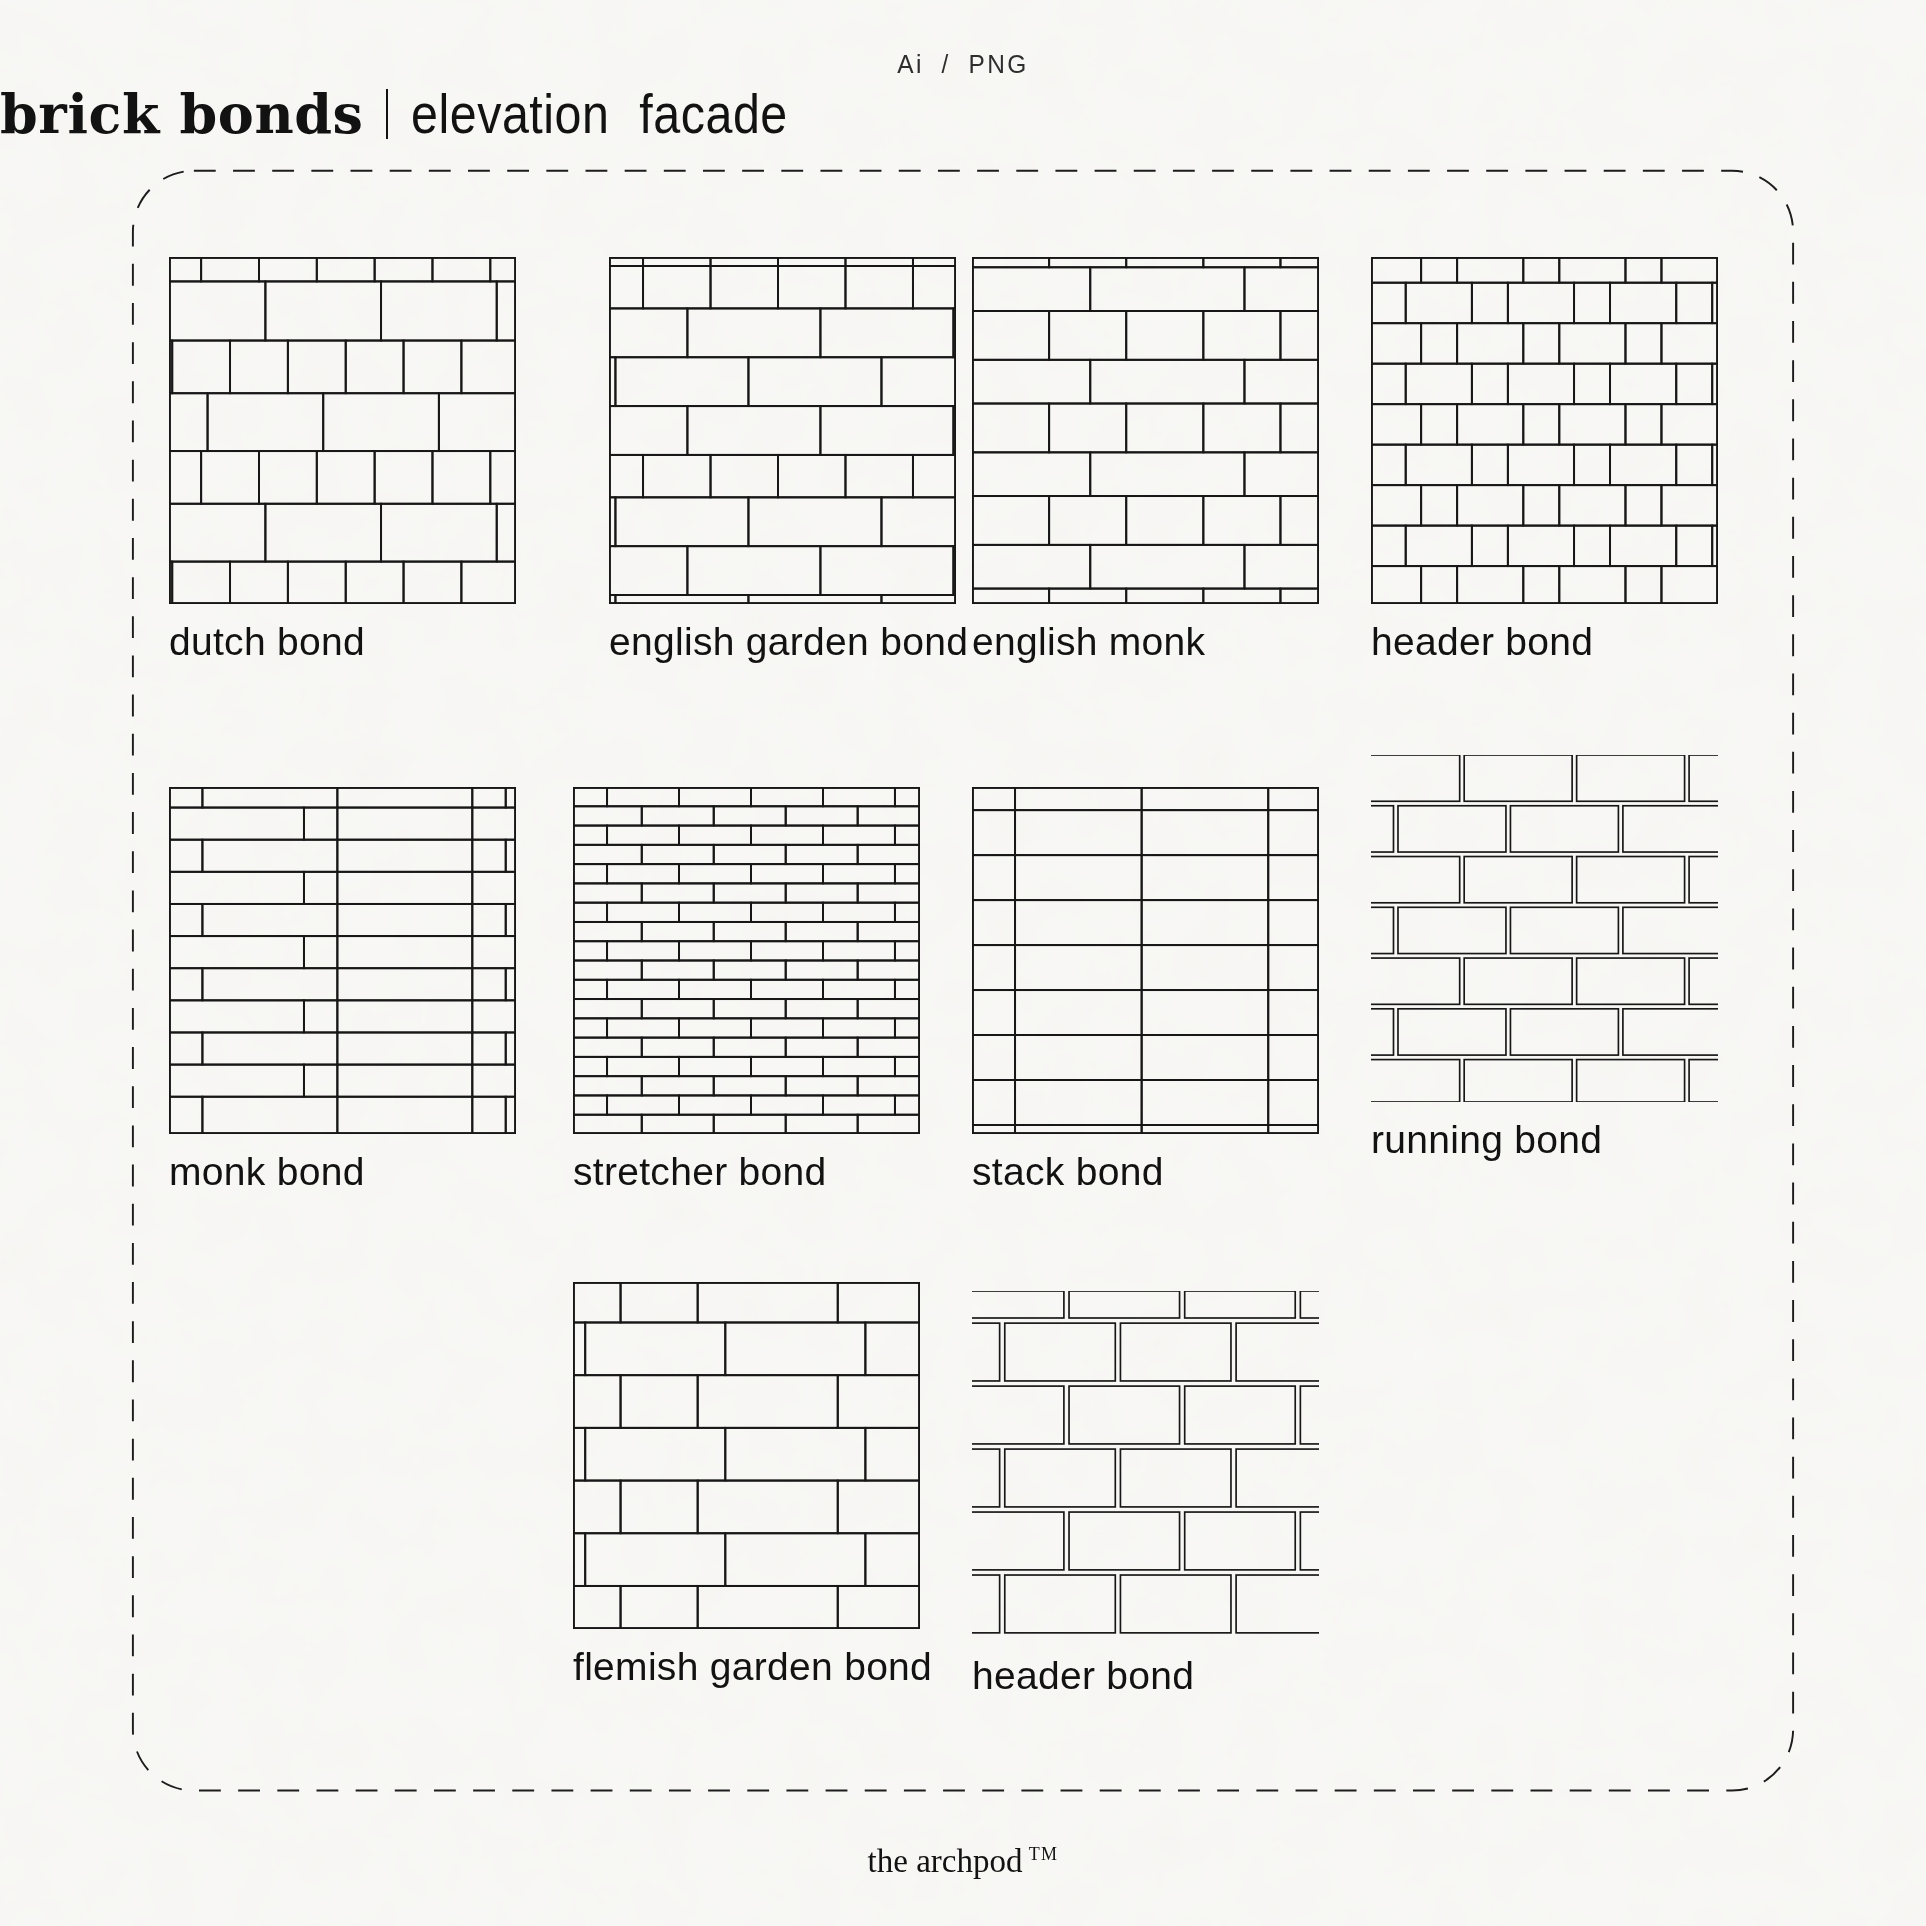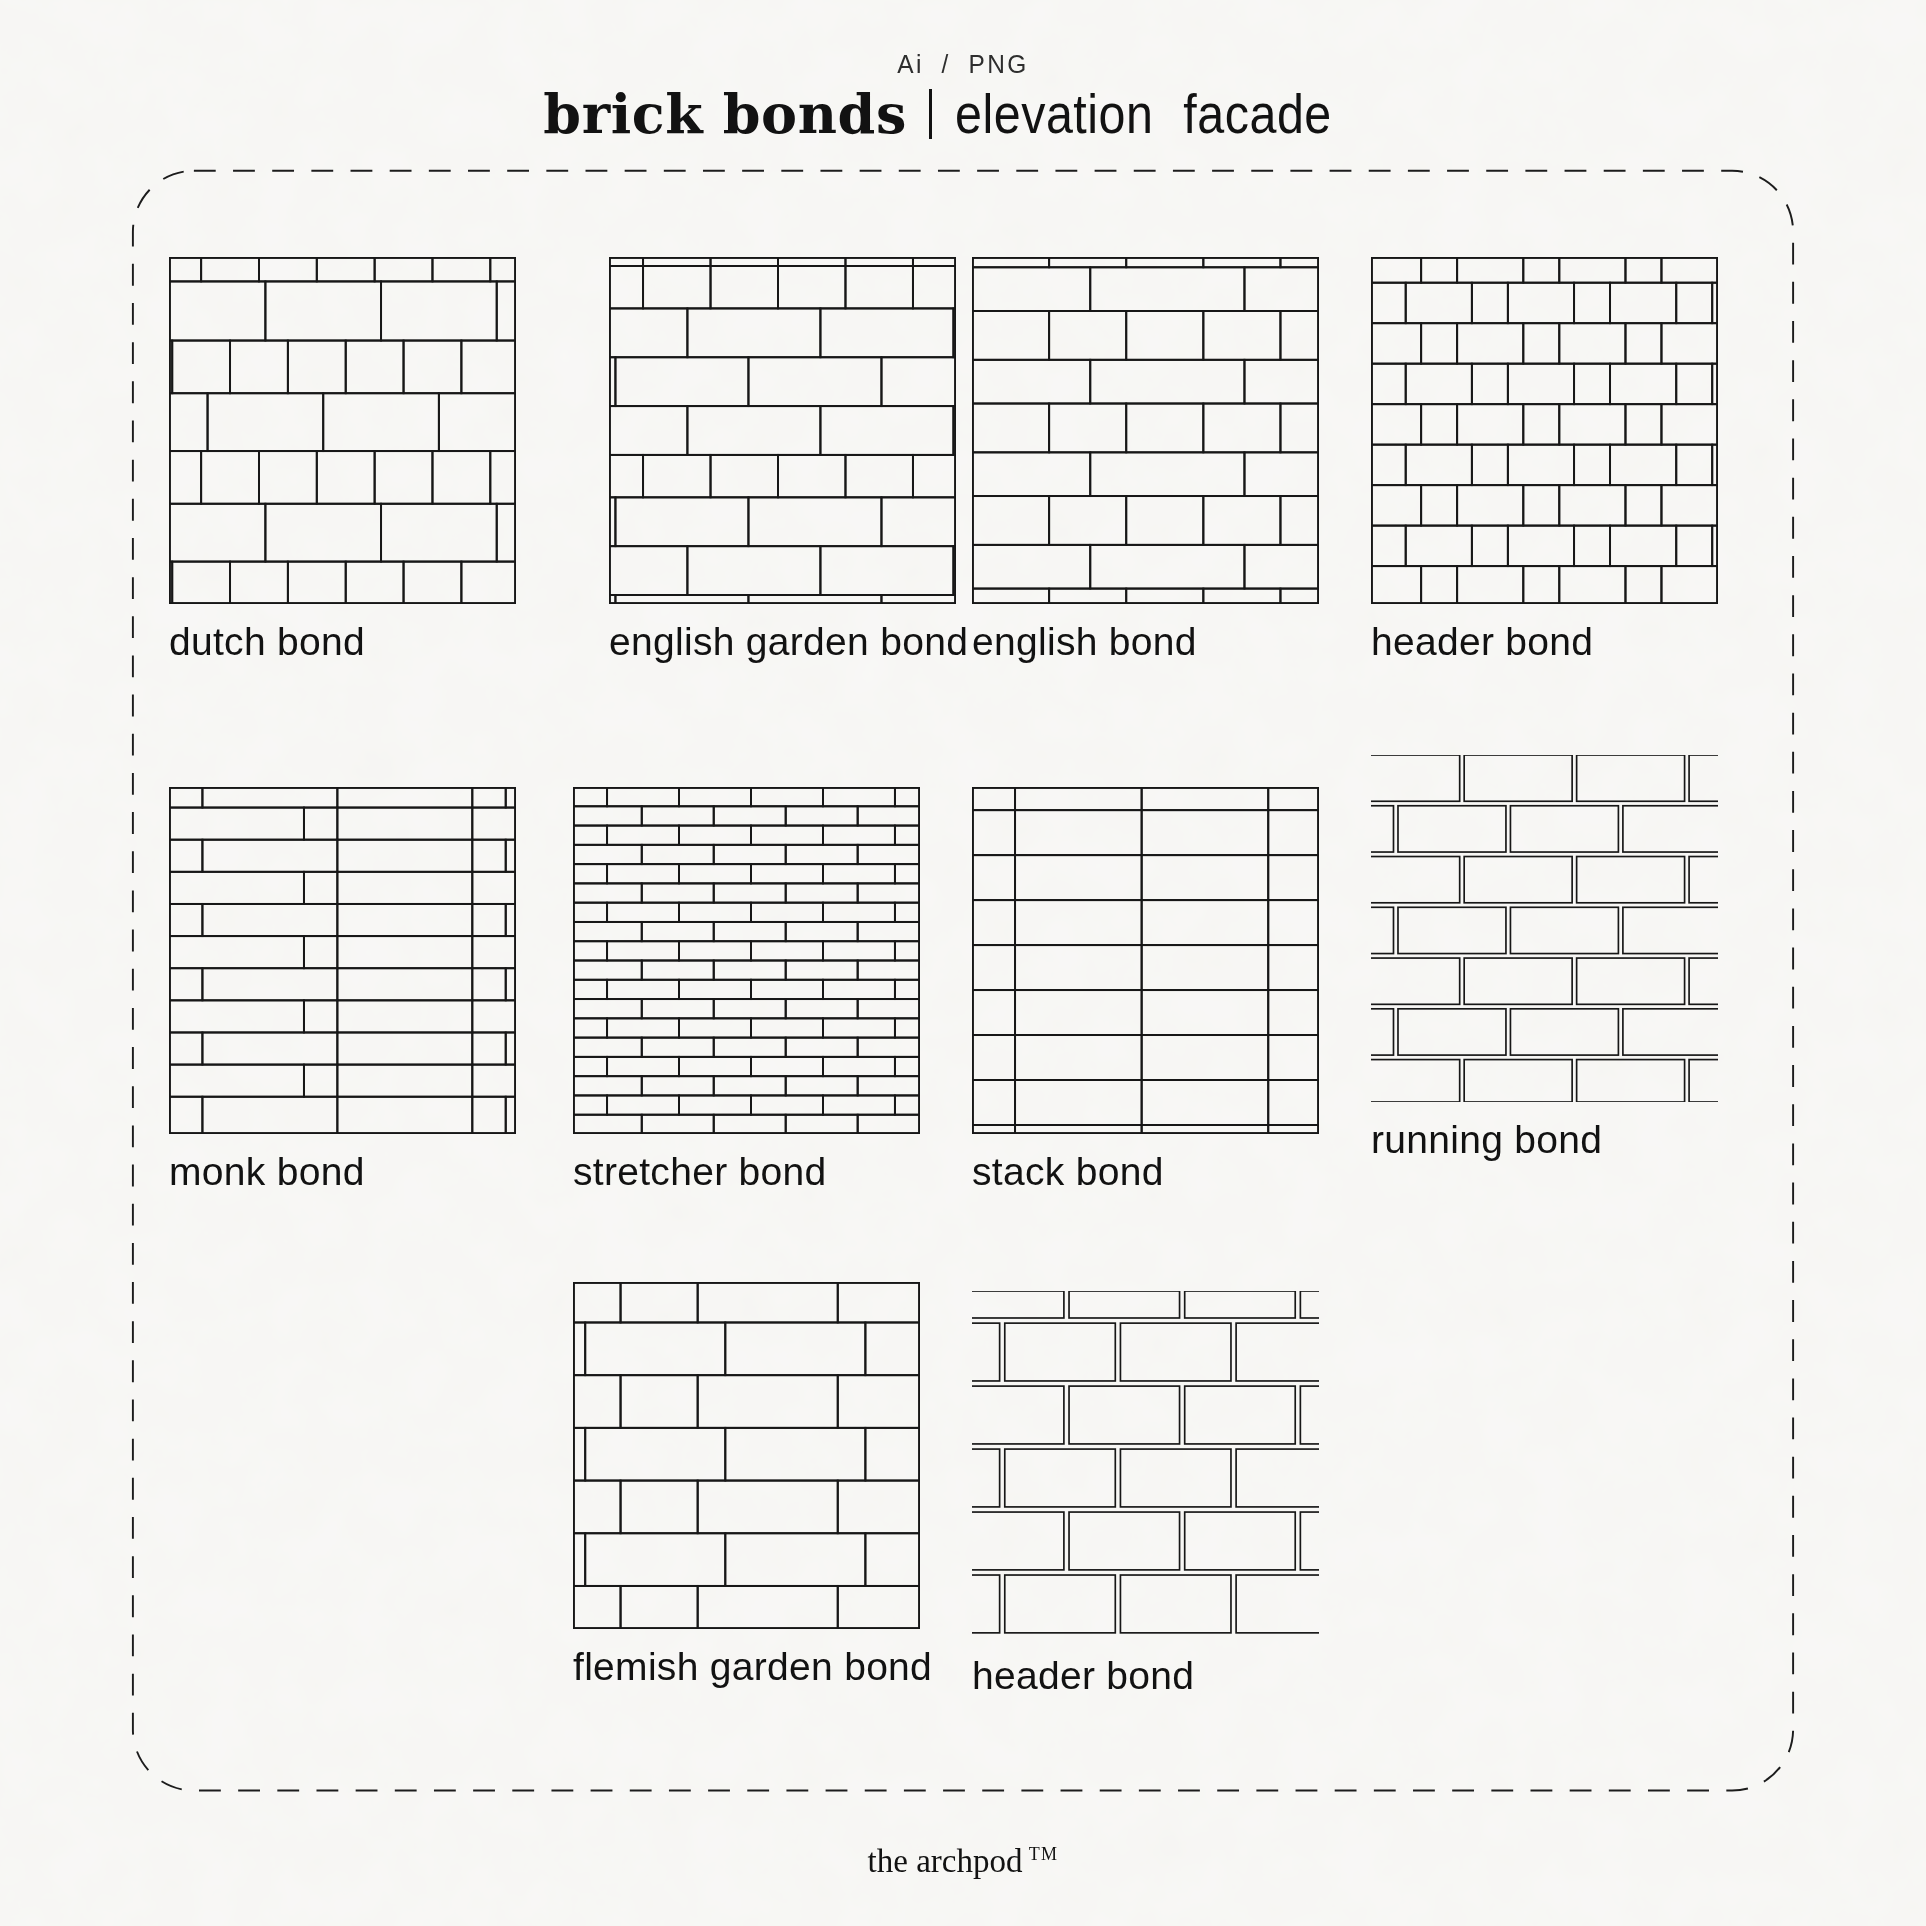--- a/index.html
+++ b/index.html
@@ -14,21 +14,21 @@
   .layer{position:absolute;inset:0;z-index:2;}
 
   
   #ai-png{
     position:absolute;top:49px;left:0;width:100%;
     text-align:center;font-size:26px;letter-spacing:2.6px;word-spacing:9px;
     transform:scaleX(.94);
   }
   #title-row{
     position:absolute;top:83px;left:0;width:100%;
-    display:flex;justify-content:center;align-items:center;
+    display:flex;justify-content:flex-start;align-items:center;
   }
   #title-serif{
     font-family:"DejaVu Serif",serif;font-weight:700;
     font-size:54px;line-height:62px;letter-spacing:0.6px;
   }
   #title-divider{width:2.6px;height:50px;margin:0 23px 0 22px;}
   #title-sans{
     font-size:55px;line-height:62px;font-weight:400;
     letter-spacing:0.6px;word-spacing:18px;
     display:inline-block;transform:scaleX(.88);transform-origin:left center;
@@ -235,21 +235,21 @@
                 <rect x="424" y="448" width="240" height="68"></rect>
                 <rect x="0" y="516" width="120" height="24"></rect>
                 <rect x="120" y="516" width="120" height="24"></rect>
                 <rect x="240" y="516" width="120" height="24"></rect>
                 <rect x="360" y="516" width="120" height="24"></rect>
                 <rect x="480" y="516" width="120" height="24"></rect>
               </g>
               <rect x="1.5" y="1.5" width="537" height="537" fill="none" stroke="#171717" stroke-width="3"></rect>
             </svg>
           </div>
-          <div class="tile-label">english bond</div>
+          <div class="tile-label">english monk</div>
         </div>
         <div class="tile" style="left: 1371px; top: 257px;">
           <div>
             <svg width="347" height="347" viewBox="0 0 540 540">
               <clipPath id="clip3">
                 <rect x="0" y="0" width="540" height="540"></rect>
               </clipPath>
               <g clip-path="url(#clip3)" fill="none" stroke="#171717" stroke-width="3">
                 <rect x="-25" y="0" width="103" height="40"></rect>
                 <rect x="78" y="0" width="56" height="40"></rect>

